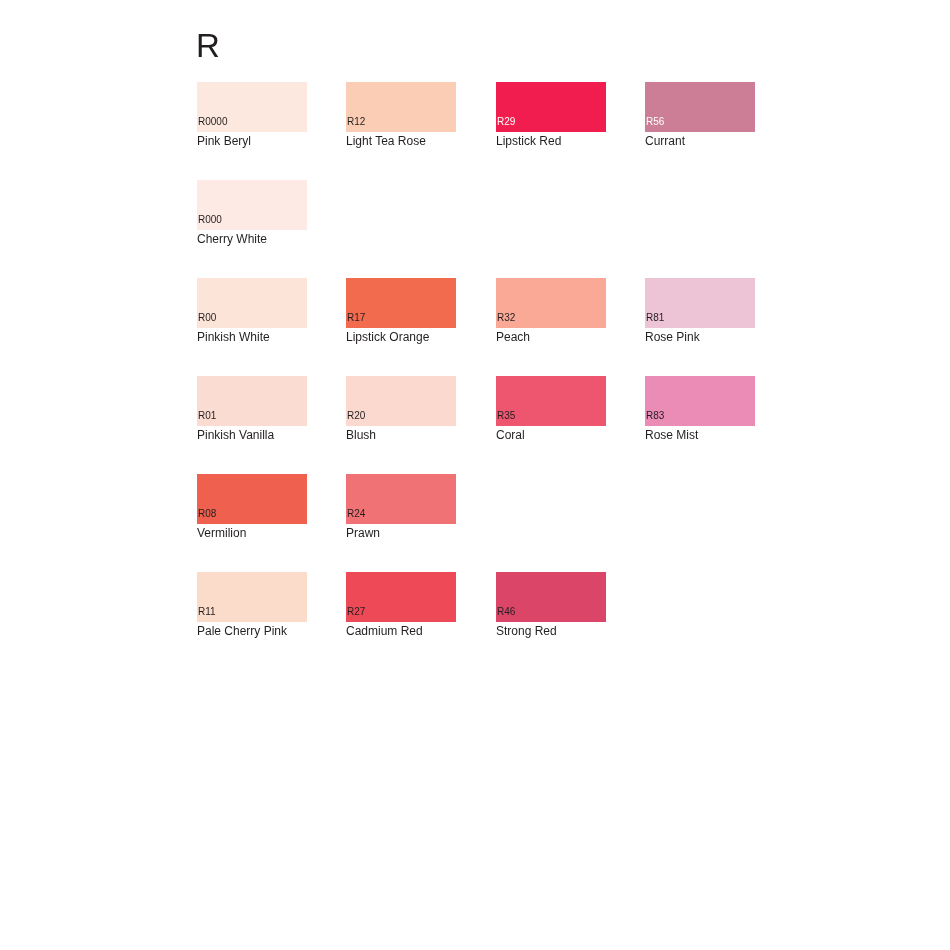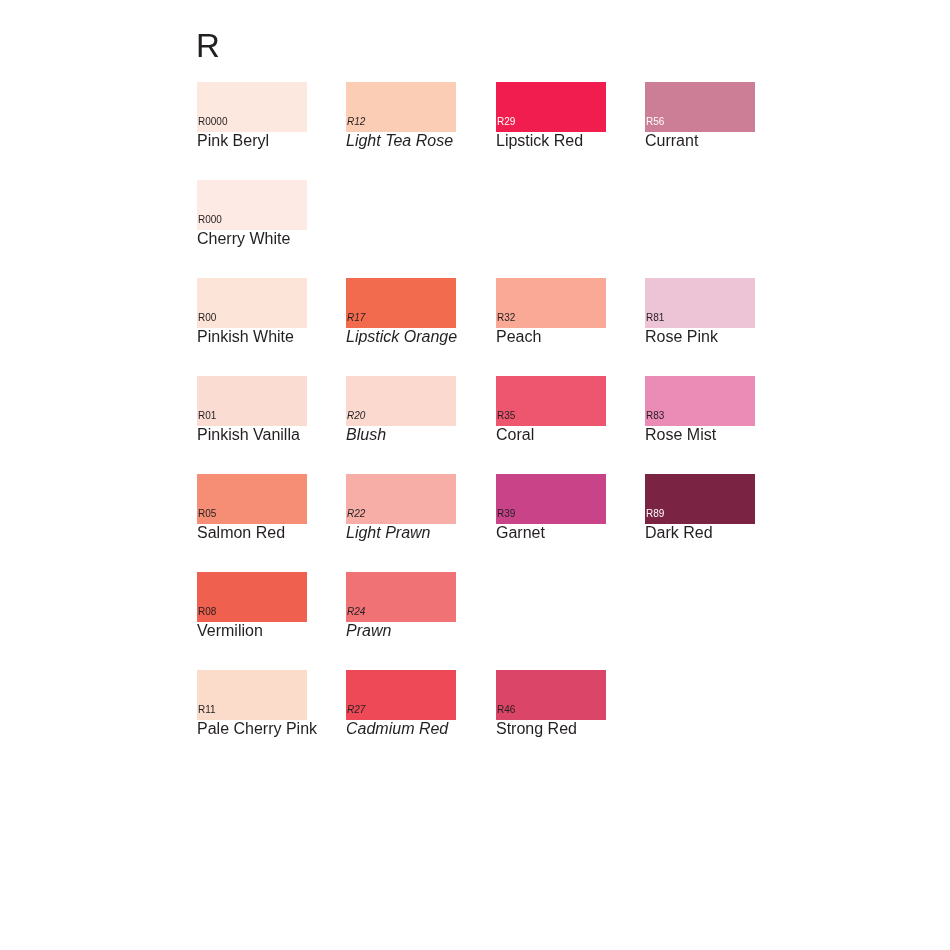--- a/index.html
+++ b/index.html
@@ -42,21 +42,21 @@
     position: relative;
     height: 98px;
   }
   .cell {
     position: absolute;
     top: 0;
     width: 149px;
     height: 98px;
   }
   .cell.c0 { left: 0px; }
-  .cell.c1 { left: 149px; font-style: italic; }
+  .cell.c1 { left: 149px; }
   .cell.c2 { left: 299px; }
   .cell.c3 { left: 448px; }
 
   .swatch {
     position: absolute;
     left: 0;
     top: 0;
     width: 110px;
     height: 50px;
   }
@@ -70,21 +70,21 @@
     color: #231f20;
   }
   .code.light {
     color: #ffffff;
   }
   .name {
     position: absolute;
     left: 0px;
     top: 50px;
     width: 150px;
-    font-size: 16px;
+    font-size: 12px;
     line-height: 18.5px;
     color: #231f20;
     white-space: pre-line;
   }
 </style>
 </head>
 <body>
 
 <div class="page">
 
@@ -159,42 +159,20 @@
           <div class="name">Coral</div>
         </div>
         <div class="cell c3">
           <div class="swatch" title="#EA8CB6" style="background: rgb(234, 140, 182);"></div>
           <div class="code">R83</div>
           <div class="name">Rose Mist</div>
         </div>
       </div>
       <div class="row">
         <div class="cell c0">
-          <div class="swatch" title="#F68E75" style="background: rgb(246, 142, 117);"></div>
-          <div class="code">R05</div>
-          <div class="name">Salmon Red</div>
-        </div>
-        <div class="cell c1">
-          <div class="swatch" title="#F7AEA6" style="background: rgb(247, 174, 166);"></div>
-          <div class="code">R22</div>
-          <div class="name">Light Prawn</div>
-        </div>
-        <div class="cell c2">
-          <div class="swatch" title="#C94388" style="background: rgb(201, 67, 136);"></div>
-          <div class="code">R39</div>
-          <div class="name">Garnet</div>
-        </div>
-        <div class="cell c3">
-          <div class="swatch" title="#7A2342" style="background: rgb(122, 35, 66);"></div>
-          <div class="code light">R89</div>
-          <div class="name">Dark Red</div>
-        </div>
-      </div>
-      <div class="row">
-        <div class="cell c0">
           <div class="swatch" title="#F0604E" style="background: rgb(240, 96, 78);"></div>
           <div class="code">R08</div>
           <div class="name">Vermilion</div>
         </div>
         <div class="cell c1">
           <div class="swatch" title="#F07274" style="background: rgb(240, 114, 116);"></div>
           <div class="code">R24</div>
           <div class="name">Prawn</div>
         </div>
       </div>

